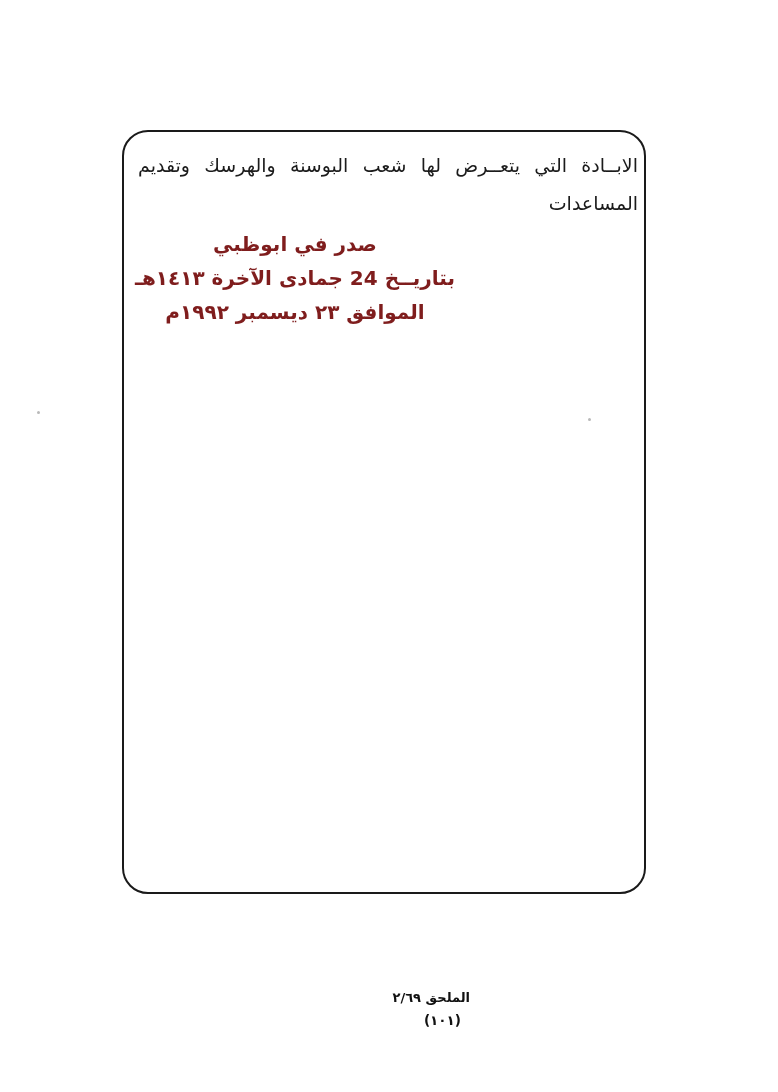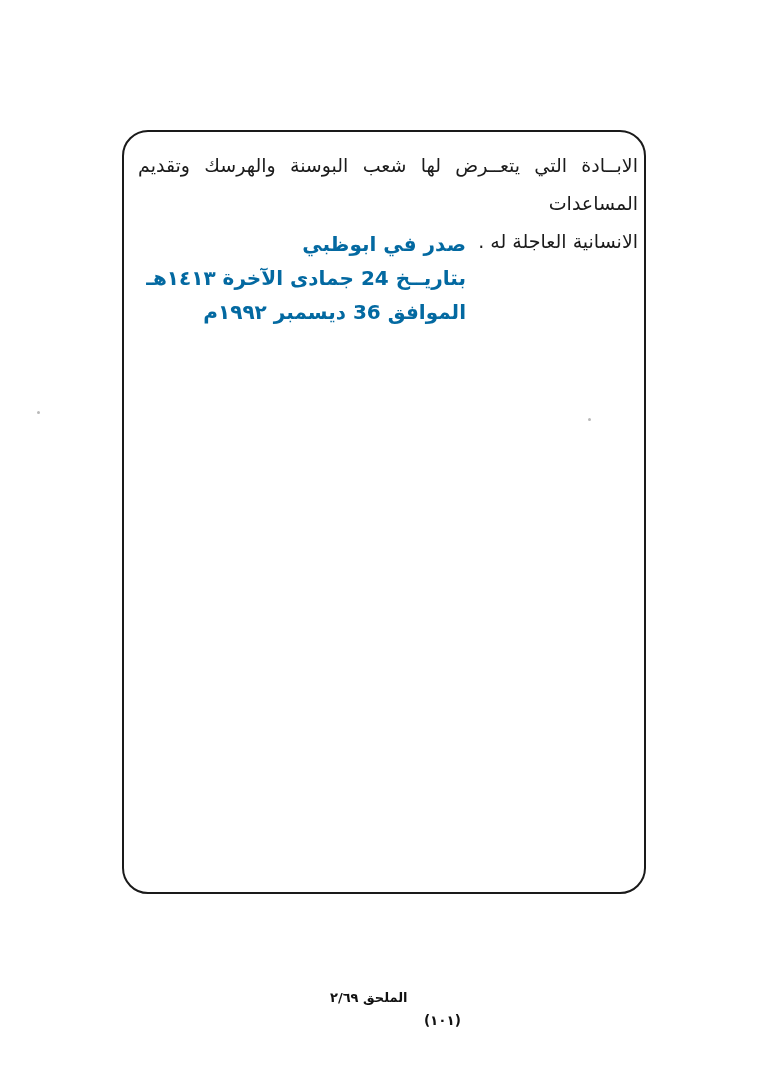--- a/index.html
+++ b/index.html
@@ -42,33 +42,33 @@
   .body-line-end {
     text-align: right;
   }
   .issuance-block {
     position: absolute;
     left: 124px;
     top: 227px;
     width: 342px;
     direction: rtl;
     unicode-bidi: embed;
-    text-align: right;
+    text-align: center;
     font-weight: bold;
     font-size: 20px;
     line-height: 34px;
-    color: #0369a1;
+    color: #7f1d1d;
   }
   .footer-appendix {
     position: absolute;
     left: 330px;
     top: 990px;
     width: 140px;
     direction: rtl;
-    text-align: left;
+    text-align: right;
     font-weight: bold;
     font-size: 13px;
     color: #111111;
   }
   .footer-page-number {
     position: absolute;
     left: 321px;
     top: 1012px;
     width: 140px;
     direction: rtl;
@@ -90,27 +90,26 @@
 </style>
 </head>
 <body>
 
 <div class="page">
 
   <div class="doc-frame"></div>
 
   <div class="body-text">
     <div class="body-line-justified">الابــادة التي يتعــرض لها شعب البوسنة والهرسك وتقديم المساعدات</div>
-    <div class="body-line-end">الانسانية العاجلة له .</div>
   </div>
 
   <div class="issuance-block">
     <div>صدر في ابوظبي</div>
     <div>بتاريــخ 24 جمادى الآخرة ١٤١٣هـ</div>
-    <div>الموافق 36 ديسمبر ١٩٩٢م</div>
+    <div>الموافق ٢٣ ديسمبر ١٩٩٢م</div>
   </div>
 
   <div class="footer-appendix">الملحق ٢/٦٩</div>
 
   <div class="footer-page-number">(١٠١)</div>
 
   <div class="speck speck-left"></div>
   <div class="speck speck-right"></div>
 
 </div>

